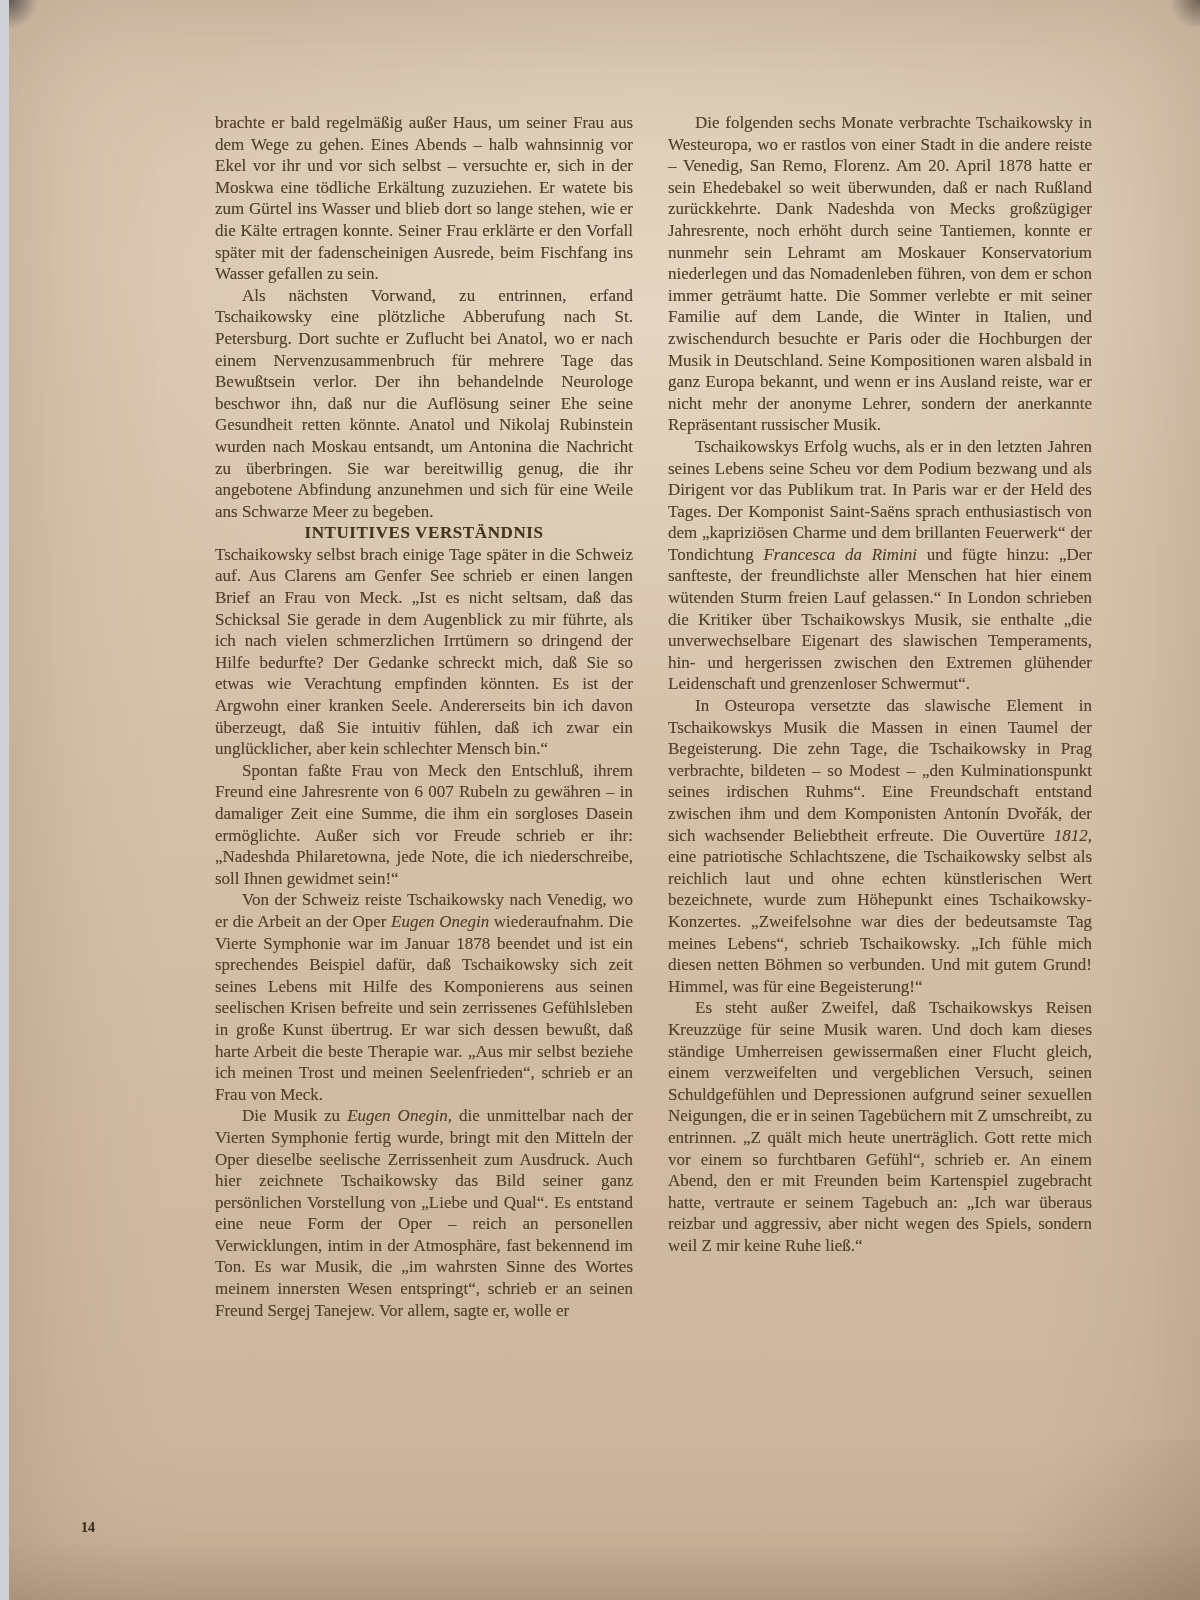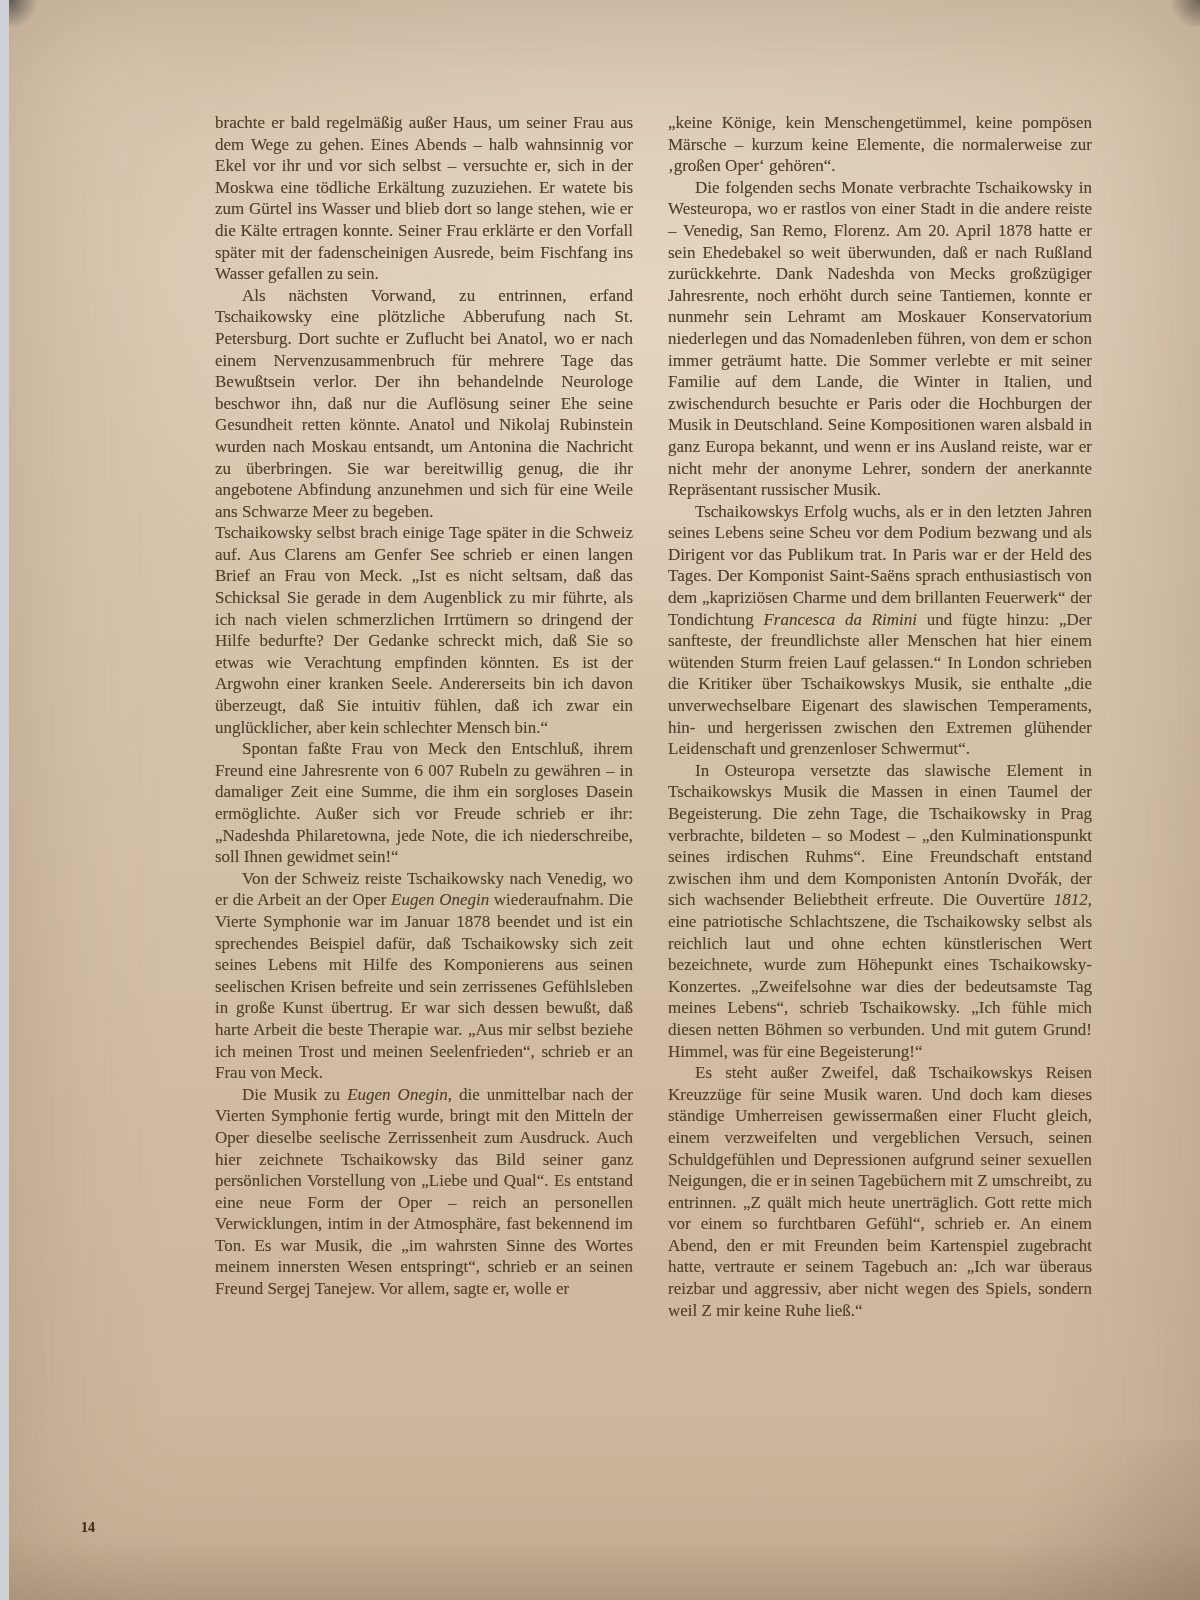--- a/index.html
+++ b/index.html
@@ -65,27 +65,27 @@
 <div class="paper">
   <div class="corner-smudge-tl"></div>
   <div class="corner-smudge-tr"></div>
   <div class="corner-smudge-br"></div>
   <div class="edge-shade-bottom"></div>
 </div>
 
 <div class="col col-left">
   <p>brachte er bald regelmäßig außer Haus, um seiner Frau aus dem Wege zu gehen. Eines Abends – halb wahnsinnig vor Ekel vor ihr und vor sich selbst – versuchte er, sich in der Moskwa eine tödliche Erkältung zuzuziehen. Er watete bis zum Gürtel ins Wasser und blieb dort so lange stehen, wie er die Kälte ertragen konnte. Seiner Frau erklärte er den Vorfall später mit der fadenscheinigen Ausrede, beim Fischfang ins Wasser gefallen zu sein.</p>
   <p class="indent">Als nächsten Vorwand, zu entrinnen, erfand Tschaikowsky eine plötzliche Abberufung nach St. Petersburg. Dort suchte er Zuflucht bei Anatol, wo er nach einem Nervenzusammenbruch für mehrere Tage das Bewußtsein verlor. Der ihn behandelnde Neurologe beschwor ihn, daß nur die Auflösung seiner Ehe seine Gesundheit retten könnte. Anatol und Nikolaj Rubinstein wurden nach Moskau entsandt, um Antonina die Nachricht zu überbringen. Sie war bereitwillig genug, die ihr angebotene Abfindung anzunehmen und sich für eine Weile ans Schwarze Meer zu begeben.</p>
+  <p class="section-heading">INTUITIVES VERSTÄNDNIS</p>
   <p>Tschaikowsky selbst brach einige Tage später in die Schweiz auf. Aus Clarens am Genfer See schrieb er einen langen Brief an Frau von Meck. „Ist es nicht seltsam, daß das Schicksal Sie gerade in dem Augenblick zu mir führte, als ich nach vielen schmerzlichen Irrtümern so dringend der Hilfe bedurfte? Der Gedanke schreckt mich, daß Sie so etwas wie Verachtung empfinden könnten. Es ist der Argwohn einer kranken Seele. Andererseits bin ich davon überzeugt, daß Sie intuitiv fühlen, daß ich zwar ein unglücklicher, aber kein schlechter Mensch bin.“</p>
   <p class="indent">Spontan faßte Frau von Meck den Entschluß, ihrem Freund eine Jahresrente von 6 007 Rubeln zu gewähren – in damaliger Zeit eine Summe, die ihm ein sorgloses Dasein ermöglichte. Außer sich vor Freude schrieb er ihr: „Nadeshda Philaretowna, jede Note, die ich niederschreibe, soll Ihnen gewidmet sein!“</p>
   <p class="indent">Von der Schweiz reiste Tschaikowsky nach Venedig, wo er die Arbeit an der Oper <i>Eugen Onegin</i> wiederaufnahm. Die Vierte Symphonie war im Januar 1878 beendet und ist ein sprechendes Beispiel dafür, daß Tschaikowsky sich zeit seines Lebens mit Hilfe des Komponierens aus seinen seelischen Krisen befreite und sein zerrissenes Gefühlsleben in große Kunst übertrug. Er war sich dessen bewußt, daß harte Arbeit die beste Therapie war. „Aus mir selbst beziehe ich meinen Trost und meinen Seelenfrieden“, schrieb er an Frau von Meck.</p>
   <p class="indent">Die Musik zu <i>Eugen Onegin</i>, die unmittelbar nach der Vierten Symphonie fertig wurde, bringt mit den Mitteln der Oper dieselbe seelische Zerrissenheit zum Ausdruck. Auch hier zeichnete Tschaikowsky das Bild seiner ganz persönlichen Vorstellung von „Liebe und Qual“. Es entstand eine neue Form der Oper – reich an personellen Verwicklungen, intim in der Atmosphäre, fast bekennend im Ton. Es war Musik, die „im wahrsten Sinne des Wortes meinem innersten Wesen entspringt“, schrieb er an seinen Freund Sergej Tanejew. Vor allem, sagte er, wolle er</p>
 </div>
 
 <div class="col col-right">
-  <p>„keine Könige, kein Menschengetümmel, keine pompösen Märsche – kurzum keine Elemente, die normalerweise zur ‚großen Oper‘ gehören“.</p>
   <p class="indent">Die folgenden sechs Monate verbrachte Tschaikowsky in Westeuropa, wo er rastlos von einer Stadt in die andere reiste – Venedig, San Remo, Florenz. Am 20. April 1878 hatte er sein Ehedebakel so weit überwunden, daß er nach Rußland zurückkehrte. Dank Nadeshda von Mecks großzügiger Jahresrente, noch erhöht durch seine Tantiemen, konnte er nunmehr sein Lehramt am Moskauer Konservatorium niederlegen und das Nomadenleben führen, von dem er schon immer geträumt hatte. Die Sommer verlebte er mit seiner Familie auf dem Lande, die Winter in Italien, und zwischendurch besuchte er Paris oder die Hochburgen der Musik in Deutschland. Seine Kompositionen waren alsbald in ganz Europa bekannt, und wenn er ins Ausland reiste, war er nicht mehr der anonyme Lehrer, sondern der anerkannte Repräsentant russischer Musik.</p>
   <p class="indent">Tschaikowskys Erfolg wuchs, als er in den letzten Jahren seines Lebens seine Scheu vor dem Podium bezwang und als Dirigent vor das Publikum trat. In Paris war er der Held des Tages. Der Komponist Saint-Saëns sprach enthusiastisch von dem „kapriziösen Charme und dem brillanten Feuerwerk“ der Tondichtung <i>Francesca da Rimini</i> und fügte hinzu: „Der sanfteste, der freundlichste aller Menschen hat hier einem wütenden Sturm freien Lauf gelassen.“ In London schrieben die Kritiker über Tschaikowskys Musik, sie enthalte „die unverwechselbare Eigenart des slawischen Temperaments, hin- und hergerissen zwischen den Extremen glühender Leidenschaft und grenzenloser Schwermut“.</p>
   <p class="indent">In Osteuropa versetzte das slawische Element in Tschaikowskys Musik die Massen in einen Taumel der Begeisterung. Die zehn Tage, die Tschaikowsky in Prag verbrachte, bildeten – so Modest – „den Kulminationspunkt seines irdischen Ruhms“. Eine Freundschaft entstand zwischen ihm und dem Komponisten Antonín Dvořák, der sich wachsender Beliebtheit erfreute. Die Ouvertüre <i>1812</i>, eine patriotische Schlachtszene, die Tschaikowsky selbst als reichlich laut und ohne echten künstlerischen Wert bezeichnete, wurde zum Höhepunkt eines Tschaikowsky-Konzertes. „Zweifelsohne war dies der bedeutsamste Tag meines Lebens“, schrieb Tschaikowsky. „Ich fühle mich diesen netten Böhmen so verbunden. Und mit gutem Grund! Himmel, was für eine Begeisterung!“</p>
   <p class="indent">Es steht außer Zweifel, daß Tschaikowskys Reisen Kreuzzüge für seine Musik waren. Und doch kam dieses ständige Umherreisen gewissermaßen einer Flucht gleich, einem verzweifelten und vergeblichen Versuch, seinen Schuldgefühlen und Depressionen aufgrund seiner sexuellen Neigungen, die er in seinen Tagebüchern mit Z umschreibt, zu entrinnen. „Z quält mich heute unerträglich. Gott rette mich vor einem so furchtbaren Gefühl“, schrieb er. An einem Abend, den er mit Freunden beim Kartenspiel zugebracht hatte, vertraute er seinem Tagebuch an: „Ich war überaus reizbar und aggressiv, aber nicht wegen des Spiels, sondern weil Z mir keine Ruhe ließ.“</p>
 </div>
 
 <div class="page-number">14</div>
 
 </body></html>

